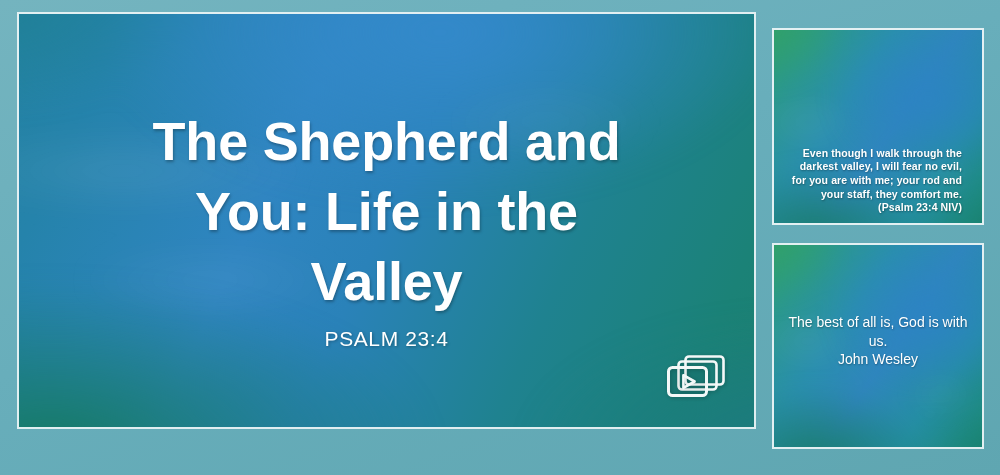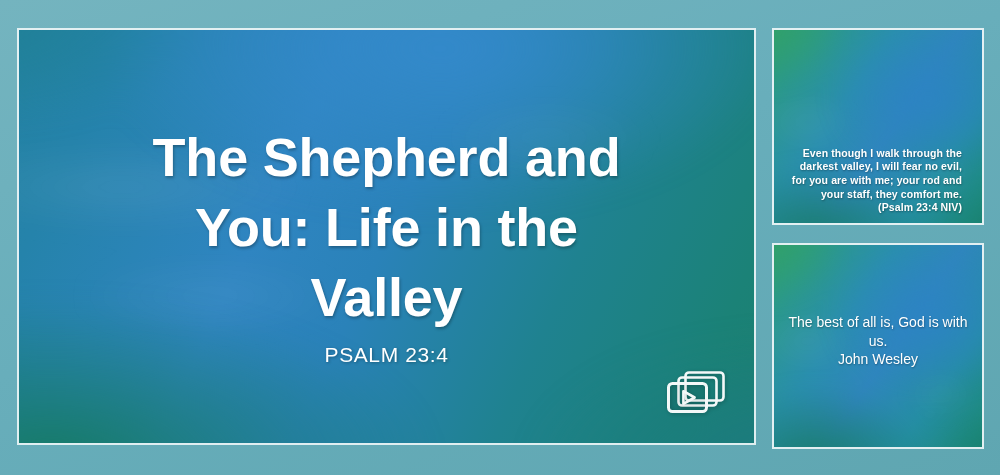--- a/index.html
+++ b/index.html
@@ -86,21 +86,21 @@
     background:
       radial-gradient(ellipse 25% 12% at 22% 48%, rgba(255,255,255,0.08) 0%, rgba(255,255,255,0) 75%),
       radial-gradient(ellipse 20% 10% at 75% 70%, rgba(255,255,255,0.06) 0%, rgba(255,255,255,0) 75%);
     filter: blur(14px);
   }
 
   
   #main-slide {
     position: absolute;
     left: 17px;
-    top: 28px;
+    top: 12px;
     width: 739px;
     height: 417px;
     box-sizing: border-box;
     border: 2px solid rgba(255,255,255,0.80);
     overflow: hidden;
   }
   #main-slide-content {
     position: absolute;
     inset: 0;
     display: flex;

